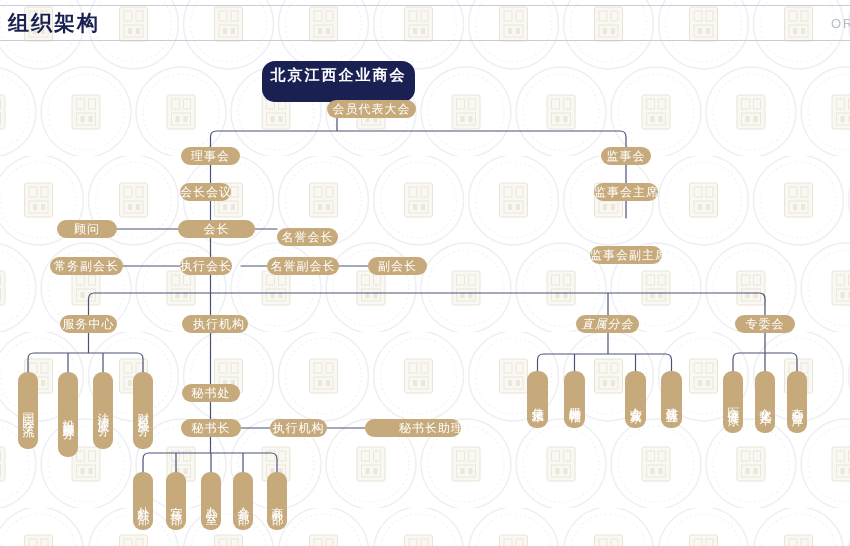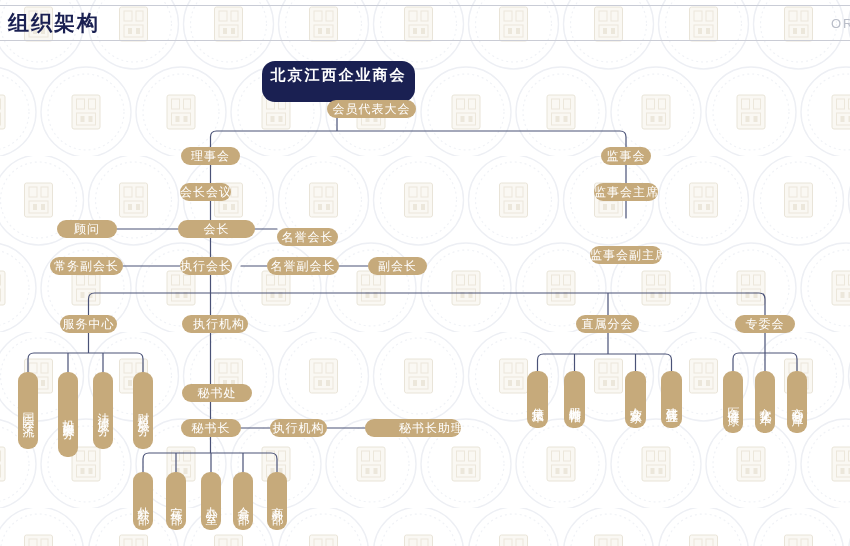--- a/index.html
+++ b/index.html
@@ -99,23 +99,23 @@
   <div class="node" style="left:277px;top:228px;width:61px;">名誉会长</div>
   <div class="node" style="left:50px;top:257px;width:73px;">常务副会长</div>
   <div class="node" style="left:180px;top:257px;width:52px;">执行会长</div>
   <div class="node" style="left:267px;top:257px;width:72px;">名誉副会长</div>
   <div class="node" style="left:368px;top:257px;width:59px;">副会长</div>
   <div class="node" style="left:601px;top:147px;width:50px;">监事会</div>
   <div class="node" style="left:594px;top:183px;width:64px;">监事会主席</div>
   <div class="node" style="left:590px;top:218px;width:72px;margin-top:28px;">监事会副主席</div>
   <div class="node" style="left:60px;top:315px;width:57px;">服务中心</div>
   <div class="node" style="left:182px;top:315px;width:58px;padding-left:8px;">执行机构</div>
-  <div class="node" style="left:576px;top:315px;width:63px;">直属分会</div>
+  <div class="node" style="left:576px;top:315px;width:63px;font-style:italic;">直属分会</div>
   <div class="node" style="left:735px;top:315px;width:60px;">专委会</div>
-  <div class="node" style="left:182px;top:384px;width:70px;">秘书处</div>
+  <div class="node" style="left:182px;top:384px;width:58px;">秘书处</div>
   <div class="node" style="left:181px;top:419px;width:60px;">秘书长</div>
   <div class="node" style="left:270px;top:419px;width:57px;">执行机构</div>
   <div class="node" style="left:365px;top:419px;width:62px;padding-left:34px;">秘书长助理</div>
 
   <div class="vnode h77 ls4" style="left:18px;top:372px;">国际交流</div>
   <div class="vnode h85 ls2" style="left:58px;top:372px;">投融资服务</div>
   <div class="vnode h77 ls4" style="left:93px;top:372px;">法律服务</div>
   <div class="vnode h77 ls4" style="left:133px;top:372px;">财税服务</div>
 
   <div class="vnode h58 ls3" style="left:133px;top:472px;">外联部</div>

